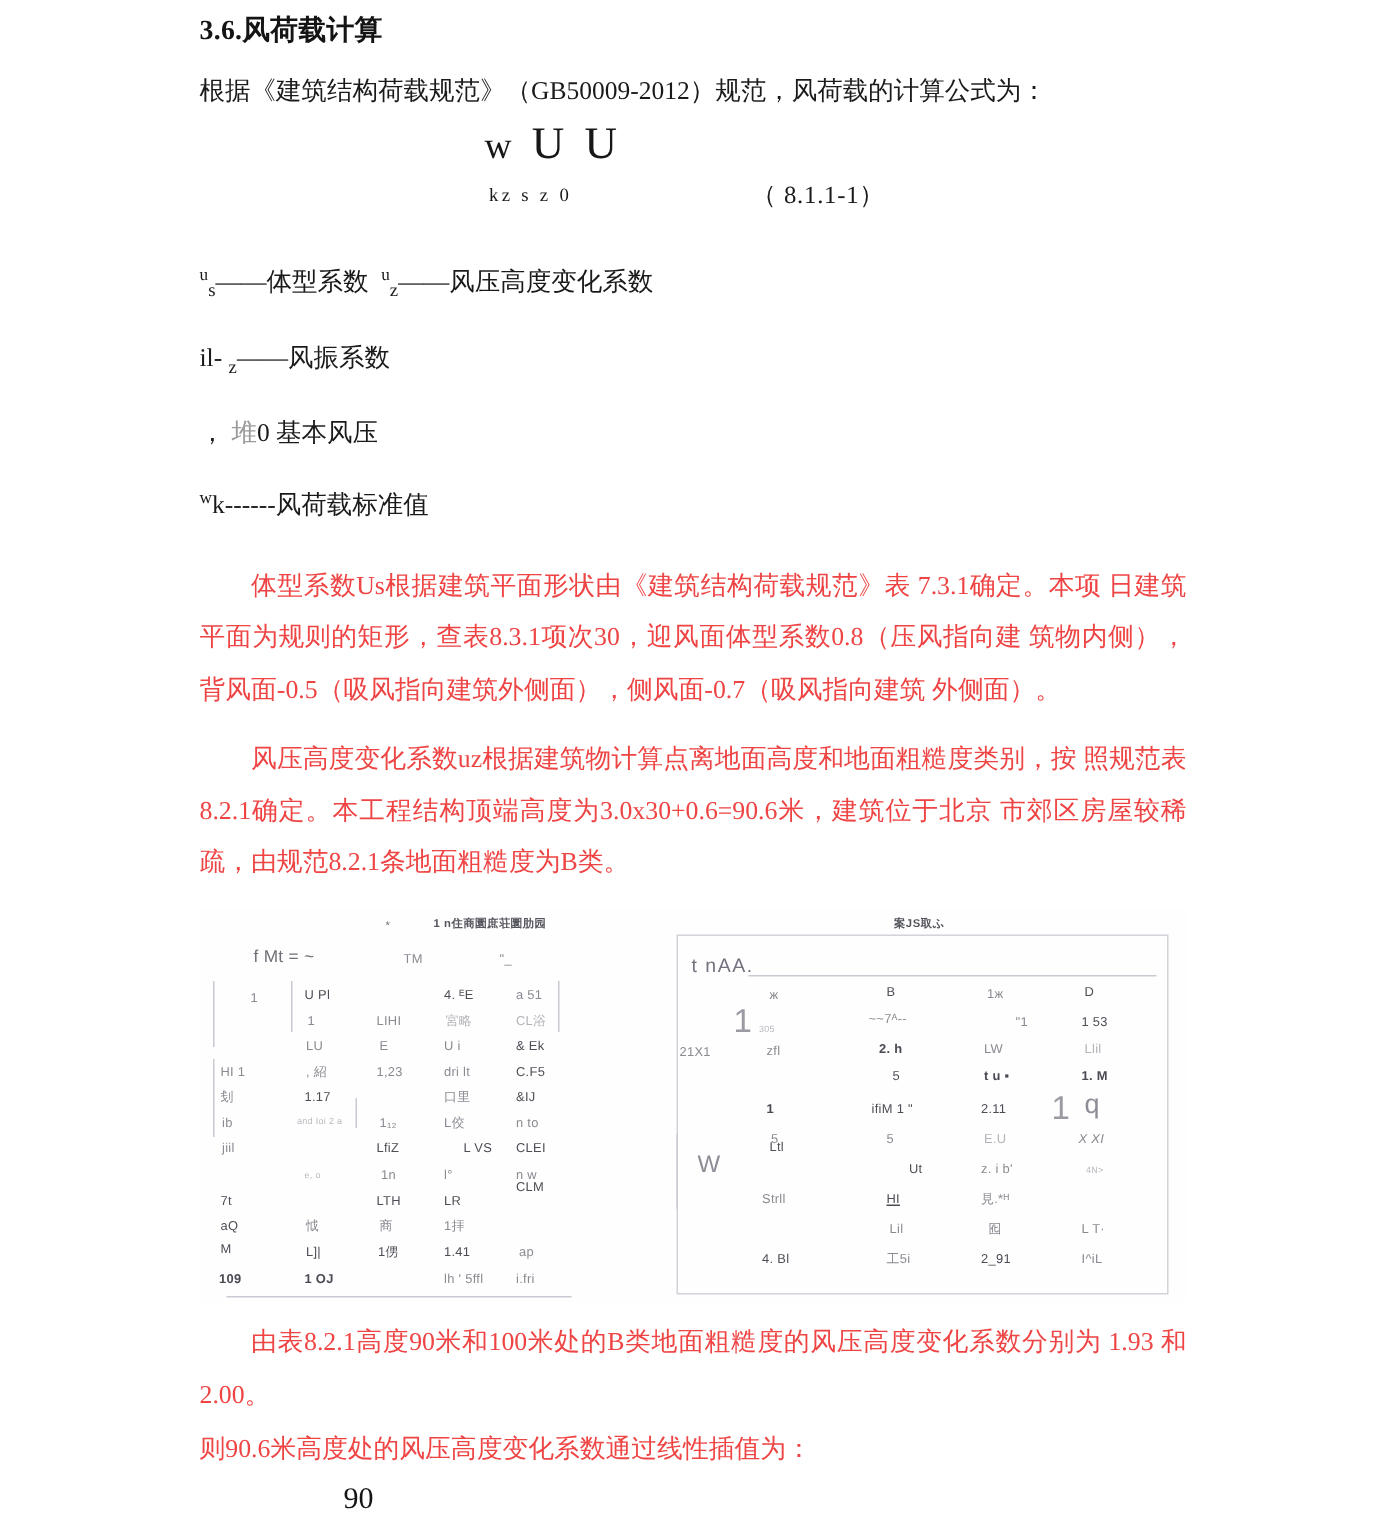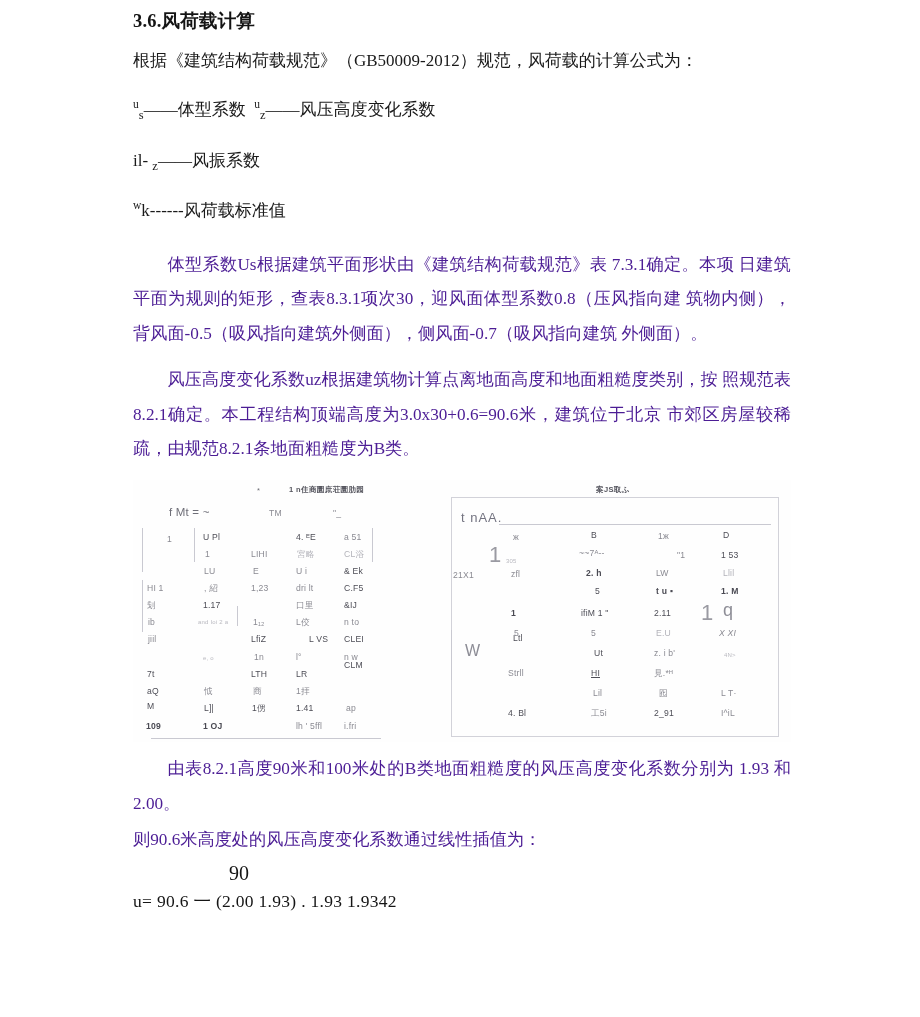--- a/index.html
+++ b/index.html
@@ -40,21 +40,21 @@
     font-size: 17px;
     line-height: 1.42;
     margin: 16px 0 0 0;
     color: #1a1a1a;
   }
   .para-just {
     font-size: 17.2px;
     line-height: 2.0;
     margin: 0;
     text-align: justify;
-    color: #4c1d95;
+    color: #ef4444;
   }
   .indent { text-indent: 2em; }
 
   .deflist { margin: 0; }
   .defline {
     font-size: 17px;
     margin: 25px 0 0 0;
     color: #1a1a1a;
   }
   .defline .sup {
@@ -175,30 +175,42 @@
 </head>
 <body>
 
 <div class="page">
   <div class="content">
 
     <h1 class="heading">3.6.风荷载计算</h1>
 
     <p class="para">根据《建筑结构荷载规范》（GB50009-2012）规范，风荷载的计算公式为：</p>
 
+    <div class="formula-block">
+      <div class="formula-main">
+        <span class="w">w</span>
+        <span>U</span>
+        <span>U</span>
+      </div>
+      <div class="formula-subs">kz s z 0</div>
+      <div class="formula-eqno">（ 8.1.1-1）</div>
+    </div>
 
     <div class="deflist">
       <p class="defline">
         <span class="sup">u</span><span class="sub">s</span><span>——体型系数</span>&nbsp;
         <span class="sup">u</span><span class="sub">z</span><span>——风压高度变化系数</span>
       </p>
       <p class="defline">
         <span>il-</span>&nbsp;<span class="sub">z</span><span>——风振系数</span>
       </p>
       <p class="defline">
+        <span>，</span>&nbsp;<span class="faint">堆</span><span>0 基本风压</span>
+      </p>
+      <p class="defline">
         <span class="sup">w</span><span>k</span><span>------风荷载标准值</span>
       </p>
     </div>
 
     <p class="para-just indent" style="margin-top:26px;">体型系数Us根据建筑平面形状由《建筑结构荷载规范》表 7.3.1确定。本项 日建筑平面为规则的矩形，查表8.3.1项次30，迎风面体型系数0.8（压风指向建 筑物内侧），背风面-0.5（吸风指向建筑外侧面），侧风面-0.7（吸风指向建筑 外侧面）。</p>
 
     <p class="para-just indent" style="margin-top:12px;">风压高度变化系数uz根据建筑物计算点离地面高度和地面粗糙度类别，按 照规范表8.2.1确定。本工程结构顶端高度为3.0x30+0.6=90.6米，建筑位于北京 市郊区房屋较稀疏，由规范8.2.1条地面粗糙度为B类。</p>
 
     <div class="figure">
 
@@ -319,21 +331,21 @@
 
         <div class="fig-cell" style="left:63px; top:148px;">5</div>
         <div class="fig-cell" style="left:140px;top:148px;">5</div>
         <div class="fig-cell pale" style="left:205px;top:148px;">E.U</div>
         <div class="fig-cell" style="left:268px;top:148px; font-style:italic;">X XI</div>
 
         <div class="fig-rule" style="left:0px; top:150px; width:1px; height:50px;"></div>
         <div class="fig-cell med" style="left:14px; top:162px; font-size:16px; color:#8d8d96;">W</div>
 
         <div class="fig-cell dark" style="left:62px; top:153px;">Ltl</div>
-        <div class="fig-cell dark" style="left:143px;top:168px;">Ut</div>
+        <div class="fig-cell dark" style="left:155px;top:168px;">Ut</div>
         <div class="fig-cell" style="left:203px;top:168px;">z. i b'</div>
         <div class="fig-cell tiny" style="left:273px;top:172px;">4N&gt;</div>
 
         <div class="fig-cell" style="left:57px; top:188px;">Strll</div>
         <div class="fig-cell dark" style="left:140px;top:188px;text-decoration:underline;">HI</div>
         <div class="fig-cell" style="left:203px;top:188px;">見.*ᴴ</div>
 
         <div class="fig-cell" style="left:142px;top:208px;">Lil</div>
         <div class="fig-cell" style="left:208px;top:208px;">囮</div>
         <div class="fig-cell" style="left:270px;top:208px;">L T·</div>

